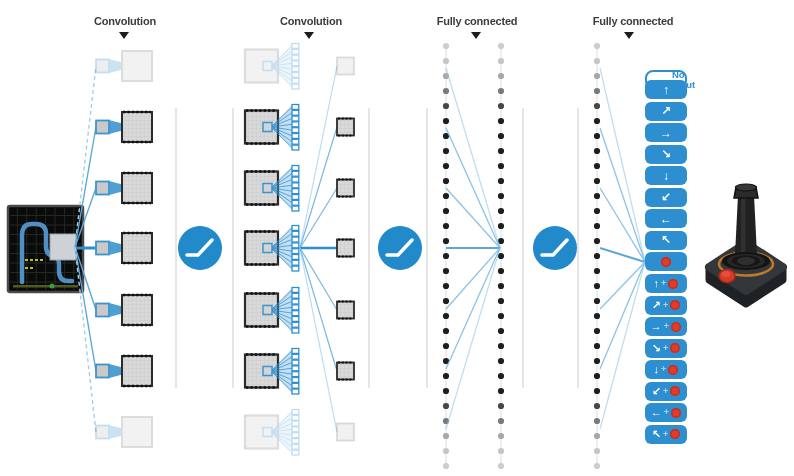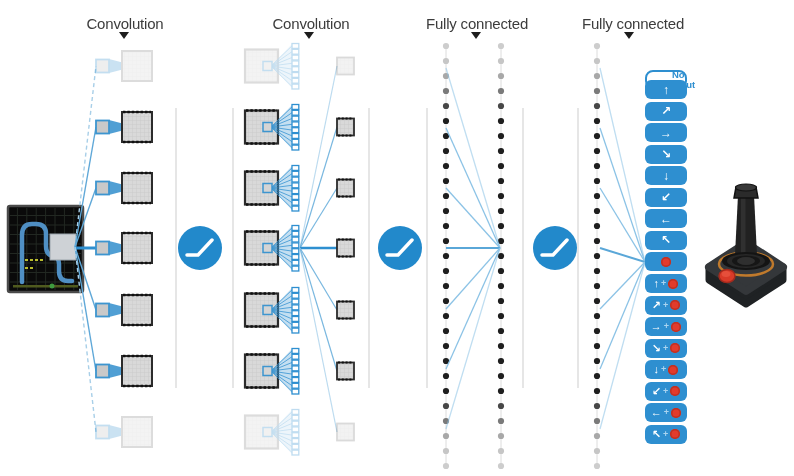--- a/index.html
+++ b/index.html
@@ -1,20 +1,20 @@
 <!DOCTYPE html>
 <html><head>
 <meta charset="utf-8">
 <style>
   html,body{margin:0;padding:0;background:#fff;}
   #stage{position:relative;width:794px;height:476px;background:#ffffff;overflow:hidden;
          font-family:"Liberation Sans","DejaVu Sans",sans-serif;}
   #diagram{position:absolute;left:0;top:0;}
   .layer-label{position:absolute;top:15px;transform:translateX(-50%);
-    font-size:15px;font-weight:400;color:#3c3c3c;letter-spacing:-0.2px;white-space:nowrap;}
+    font-size:11px;font-weight:700;color:#3c3c3c;letter-spacing:-0.2px;white-space:nowrap;}
   .label-0{left:125px;} .label-1{left:311px;} .label-2{left:477px;} .label-3{left:633px;}
   .pointer-tri{position:absolute;top:32px;width:0;height:0;transform:translateX(-50%);
     border-left:5px solid transparent;border-right:5px solid transparent;border-top:7px solid #1d1d1d;}
   .tri-0{left:124px;} .tri-1{left:309px;} .tri-2{left:476px;} .tri-3{left:629px;}
   .action-btn{position:absolute;left:645px;width:42px;height:19px;border-radius:6px;
     background:#2e8fd0;color:#fff;display:flex;align-items:center;justify-content:center;
     gap:2px;font-weight:700;font-size:12px;box-sizing:border-box;line-height:1;}
   .action-btn.outline{background:#fff;border:2px solid #2e8fd0;color:#2e8fd0;
     font-size:9.5px;border-radius:8px;}
   .arrow-glyph{font-size:12px;font-weight:700;}

